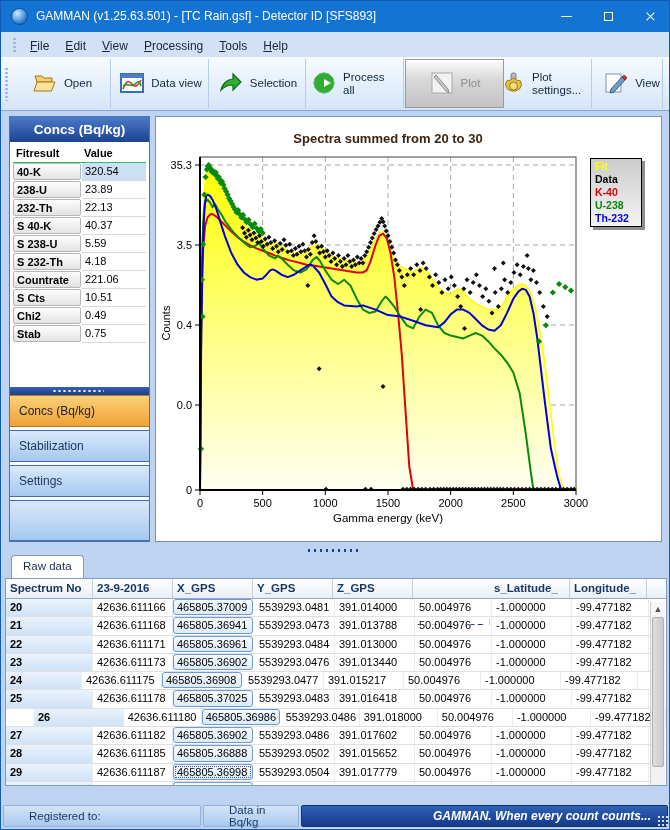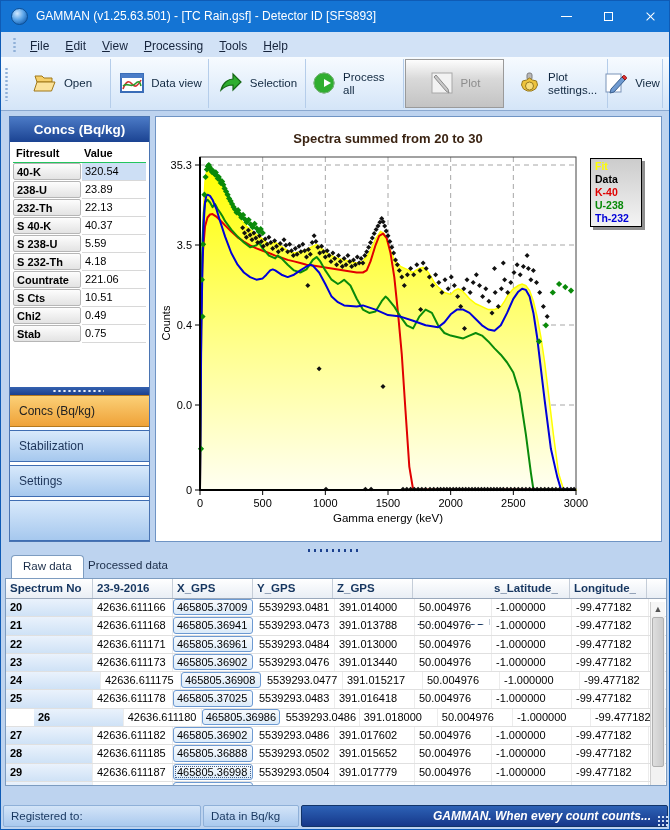--- a/index.html
+++ b/index.html
@@ -68,21 +68,21 @@
   .gr .c{font-size:11px;color:#000;padding:2px 4px;border-right:1px solid #ececec;overflow:hidden;white-space:nowrap;}
   .gr .c.spec{background:linear-gradient(#eaf2fc,#cfe2f6);font-weight:bold;}
   .gr .c.gps{border:1px solid #6d9ad2;border-radius:3px;background:linear-gradient(#f7fafd,#dcebf9);margin:0 2px 1px 0;padding:1px 3px;}
   .gr .c.gps.focus{outline:1px dotted #44608a;outline-offset:-3px;}
   .vscroll{position:absolute;right:1px;top:23px;width:15px;height:206px;background:#f2f2f2;border-left:1px solid #d0d0d0;}
   .sb-arrow{position:absolute;display:flex;align-items:center;justify-content:center;color:#555;font-size:9px;background:#f6f6f6;}
   .sb-thumb{position:absolute;background:linear-gradient(90deg,#dedede,#cacaca);border:1px solid #b0b0b0;border-radius:2px;}
   
   .status{position:absolute;left:0;top:803px;width:670px;height:25px;background:#bdd3ef;}
   .seg{position:absolute;top:1px;height:22px;border:1px solid #8fb0d8;border-radius:2px;
-    background:linear-gradient(#d3e4f8,#aac9ee);font-size:11.5px;color:#17365e;display:flex;align-items:center;padding:0 7px;}
+    background:linear-gradient(#d3e4f8,#aac9ee);font-size:11.5px;color:#17365e;display:flex;align-items:center;padding:0 25px;}
   .seg.dark{background:linear-gradient(#2d62b6,#16388a);border-color:#123468;color:#fff;justify-content:flex-end;
     font-weight:bold;font-style:italic;font-size:12px;padding-right:16px;}
   .resize-grip{position:absolute;right:2px;bottom:2px;width:12px;height:12px;
     background-image:radial-gradient(circle,#cfe0f5 1.2px,transparent 1.5px);background-size:4px 4px;background-position:bottom right;}
 </style>
 </head>
 <body>
 
 <div id="win">
 
@@ -132,21 +132,21 @@
               <circle cx="13" cy="12" r="10" fill="none" stroke="#9fe09f" stroke-width="1" opacity=".7"></circle>
               <path d="M7 12h6V8l7 4-7 4v-4H7z" fill="#fff"></path>
             </svg></span>
           <span class="lbl">Process all</span>
         </div><div class="tbtn pressed" style="left: 404px; width: 99px;">
           <span><svg width="26" height="24" viewBox="0 0 26 24">
               <rect x="3" y="2" width="20" height="20" fill="#f2f2f2" stroke="#a8a8a8"></rect>
               <path d="M7 4l12 14 1 4-3-2L5 6z" fill="#c8c8c8" stroke="#8a8a8a"></path>
             </svg></span>
           <span class="lbl">Plot</span>
-        </div><div class="tbtn" style="left: 512px; width: 95px;">
+        </div><div class="tbtn" style="left: 496px; width: 95px;">
           <span><svg width="26" height="24" viewBox="0 0 26 24">
               <rect x="11" y="2" width="5" height="7" rx="2" fill="#b8b8b8" stroke="#7e7e7e"></rect>
               <path d="M13.5 7l3 2 4 1 1 4-2 4-4 2h-4l-4-2-2-4 1-4 4-1z" fill="#edc33c" stroke="#96781e"></path>
               <circle cx="13.5" cy="15" r="4" fill="#f7dd7a" stroke="#96781e"></circle>
             </svg></span>
           <span class="lbl">Plot settings...</span>
         </div><div class="tbtn" style="left: 600px; width: 62px;">
           <span><svg width="26" height="24" viewBox="0 0 26 24">
               <rect x="3" y="3" width="15" height="18" fill="#fff" stroke="#7a93b8"></rect>
               <path d="M8 18L19 6l3 3-11 12-4 1z" fill="#6f9ad0" stroke="#3a5f8e"></path>
@@ -523,21 +523,20 @@
         <div style="color: rgb(0, 0, 216);">Th-232</div>
       </div>
   </div>
 
   <div class="hsplit">
       <div class="dots"></div>
     </div>
 
   <div id="bottom">
     <div class="tab active" style="left:6px;">Raw data</div>
-    <div class="tab" style="left:72px;">Processed data</div>
     <div id="grid">
       <div class="gh" id="grid-header">
           <div class="c" style="width: 87px;">Spectrum No</div>
           <div class="c" style="width: 80px;">23-9-2016</div>
           <div class="c" style="width: 80px;">X_GPS</div>
           <div class="c" style="width: 80px;">Y_GPS</div>
           <div class="c" style="width: 80px;">Z_GPS</div>
           <div class="c" style="width: 77px; margin-top: 40px;">Latitude_GP</div>
           <div class="c" style="width: 80px;">s_Latitude_</div>
           <div class="c" style="width: 77px;">Longitude_</div>
@@ -577,21 +576,21 @@
             <div class="c spec" style="width: 87px;">23</div>
             <div class="c" style="width: 80px;">42636.611173</div>
             <div class="c gps" style="width: 80px;">465805.36902</div>
             <div class="c" style="width: 80px;">5539293.0476</div>
             <div class="c" style="width: 80px;">391.013440</div>
             <div class="c" style="width: 77px;">50.004976</div>
             <div class="c" style="width: 80px;">-1.000000</div>
             <div class="c" style="width: 77px;">-99.477182</div>
           </div>
           <div class="gr">
-            <div class="c spec" style="width: 95px;">24</div>
+            <div class="c spec" style="width: 76px;">24</div>
             <div class="c" style="width: 80px;">42636.611175</div>
             <div class="c gps" style="width: 80px;">465805.36908</div>
             <div class="c" style="width: 80px;">5539293.0477</div>
             <div class="c" style="width: 80px;">391.015217</div>
             <div class="c" style="width: 77px;">50.004976</div>
             <div class="c" style="width: 80px;">-1.000000</div>
             <div class="c" style="width: 77px;">-99.477182</div>
           </div>
           <div class="gr">
             <div class="c spec" style="width: 87px;">25</div>

